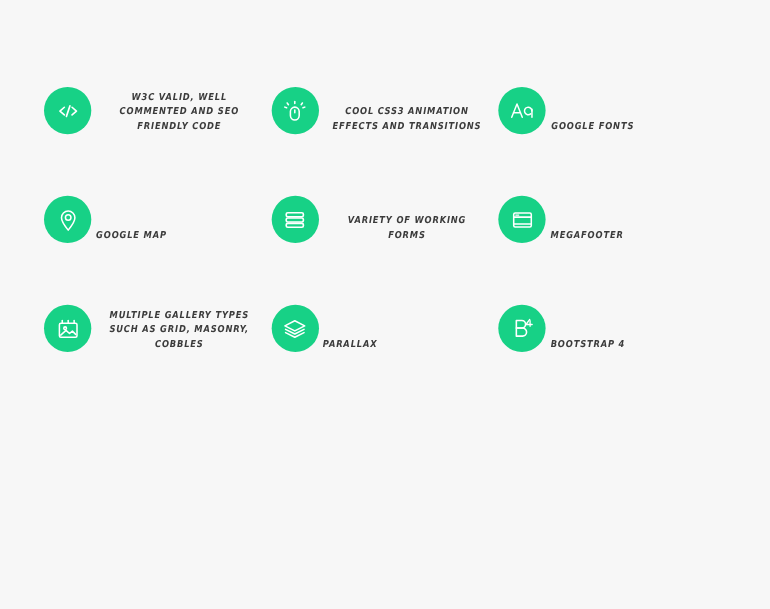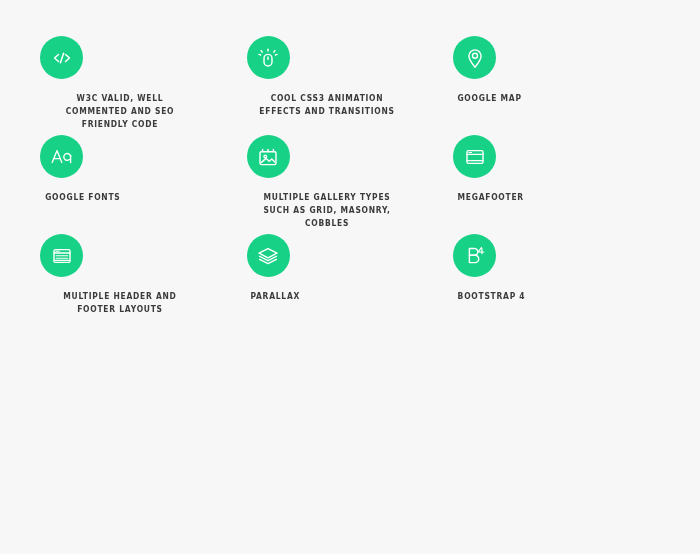--- a/index.html
+++ b/index.html
@@ -22,23 +22,24 @@
     display: grid;
     grid-template-columns: repeat(3, 1fr);
     grid-auto-rows: 99px;
     column-gap: 0px;
     row-gap: 0px;
     align-content: start;
   }
 
   .feature-item {
     display: flex;
-    flex-direction: column;
-    align-items: flex-start;
+    flex-direction: row;
+    align-items: flex-end;
     text-align: center;
+    font-style: italic;
   }
 
   .icon-circle {
     width: 43px;
     height: 43px;
     border-radius: 50%;
     background: #17d186;
     display: flex;
     align-items: center;
     justify-content: center;
@@ -96,90 +97,87 @@
         </svg>
       </span>
     </div>
     <div class="feature-label">Cool CSS3 Animation Effects and Transitions</div>
   </div>
 
 
   <div class="feature-item">
     <div class="icon-circle">
       <span>
-        <svg width="24" height="24" viewBox="0 0 24 24" fill="none" stroke="#ffffff" stroke-width="1.4" stroke-linecap="round" stroke-linejoin="round">
-          <path d="M12 21.2 c0 0 6.1 -7.4 6.1 -11.2 a6.1 6.1 0 1 0 -12.2 0 c0 3.8 6.1 11.2 6.1 11.2 z"></path>
-          <circle cx="12" cy="9.8" r="2.5"></circle>
-        </svg>
-      </span>
-    </div>
-    <div class="feature-label">Google Map</div>
-  </div>
-
-  <div class="feature-item">
-    <div class="icon-circle">
-      <span>
         <svg width="26" height="26" viewBox="0 0 26 26" fill="none" stroke="#ffffff" stroke-width="1.35" stroke-linecap="round" stroke-linejoin="round">
           <polyline points="3.2,18.6 8.0,6.6 12.8,18.6"></polyline>
           <line x1="4.9" y1="14.6" x2="11.1" y2="14.6"></line>
           <path d="M21.6 12.9 a3.4 3.4 0 1 0 -1.2 2.6"></path>
           <line x1="21.6" y1="11.2" x2="21.6" y2="18.6"></line>
         </svg>
       </span>
     </div>
     <div class="feature-label">Google Fonts</div>
   </div>
 
-
+  <div class="feature-item">
+    <div class="icon-circle">
+      <span>
+        <svg width="24" height="24" viewBox="0 0 24 24" fill="none" stroke="#ffffff" stroke-width="1.4" stroke-linecap="round" stroke-linejoin="round">
+          <path d="M12 21.2 c0 0 6.1 -7.4 6.1 -11.2 a6.1 6.1 0 1 0 -12.2 0 c0 3.8 6.1 11.2 6.1 11.2 z"></path>
+          <circle cx="12" cy="9.8" r="2.5"></circle>
+        </svg>
+      </span>
+    </div>
+    <div class="feature-label">Google Map</div>
+  </div>
+
+  <div class="feature-item">
+    <div class="icon-circle">
+      <span>
+        <svg width="24" height="24" viewBox="0 0 24 24" fill="none" stroke="#ffffff" stroke-width="1.5" stroke-linecap="round" stroke-linejoin="round">
+          <rect x="4.2" y="5.4" width="15.6" height="3.6" rx="1.4"></rect>
+          <rect x="4.2" y="10.2" width="15.6" height="3.6" rx="1.4"></rect>
+          <rect x="4.2" y="15.0" width="15.6" height="3.6" rx="1.4"></rect>
+        </svg>
+      </span>
+    </div>
+    <div class="feature-label">Variety of Working Forms</div>
+  </div>
+
+
+  <div class="feature-item">
+    <div class="icon-circle">
+      <span>
+        <svg width="24" height="24" viewBox="0 0 24 24" fill="none" stroke="#ffffff" stroke-width="1.4" stroke-linecap="round" stroke-linejoin="round">
+          <rect x="4.0" y="5.6" width="16.0" height="12.8" rx="1.3"></rect>
+          <line x1="4.0" y1="9.4" x2="20.0" y2="9.4"></line>
+          <line x1="5.9" y1="7.5" x2="8.6" y2="7.5" stroke-width="1.1"></line>
+          <line x1="4.0" y1="15.6" x2="20.0" y2="15.6"></line>
+        </svg>
+      </span>
+    </div>
+    <div class="feature-label">Megafooter</div>
+  </div>
 
   <div class="feature-item">
     <div class="icon-circle">
       <span>
         <svg width="24" height="24" viewBox="0 0 24 24" fill="none" stroke="#ffffff" stroke-width="1.4" stroke-linecap="round" stroke-linejoin="round">
           <line x1="6.6" y1="4.4" x2="6.6" y2="6.6"></line>
           <line x1="12" y1="4.4" x2="12" y2="6.6"></line>
           <line x1="17.4" y1="4.4" x2="17.4" y2="6.6"></line>
           <rect x="4.0" y="6.8" width="16.0" height="12.8" rx="1.4"></rect>
           <circle cx="9.2" cy="11.4" r="1.25"></circle>
           <polyline points="5.2,17.6 10.0,13.4 13.2,16.2 15.8,14.0 18.8,17.0"></polyline>
         </svg>
       </span>
     </div>
     <div class="feature-label">Multiple Gallery Types such as Grid, Masonry, Cobbles</div>
   </div>
 
-  <div class="feature-item">
-    <div class="icon-circle">
-      <span>
-        <svg width="24" height="24" viewBox="0 0 24 24" fill="none" stroke="#ffffff" stroke-width="1.4" stroke-linecap="round" stroke-linejoin="round">
-          <rect x="4.0" y="5.6" width="16.0" height="12.8" rx="1.3"></rect>
-          <line x1="4.0" y1="9.4" x2="20.0" y2="9.4"></line>
-          <line x1="5.9" y1="7.5" x2="8.6" y2="7.5" stroke-width="1.1"></line>
-          <line x1="4.0" y1="15.6" x2="20.0" y2="15.6"></line>
-        </svg>
-      </span>
-    </div>
-    <div class="feature-label">Megafooter</div>
-  </div>
-
-  <div class="feature-item">
-    <div class="icon-circle">
-      <span>
-        <svg width="24" height="24" viewBox="0 0 24 24" fill="none" stroke="#ffffff" stroke-width="1.4" stroke-linecap="round" stroke-linejoin="round">
-          <rect x="4.0" y="5.6" width="16.0" height="12.8" rx="1.3"></rect>
-          <line x1="4.0" y1="9.0" x2="20.0" y2="9.0"></line>
-          <line x1="5.8" y1="7.3" x2="9.2" y2="7.3" stroke-width="1.1"></line>
-          <line x1="6.2" y1="11.8" x2="17.8" y2="11.8" stroke-width="1.1"></line>
-          <line x1="6.2" y1="14.2" x2="17.8" y2="14.2" stroke-width="1.1"></line>
-          <line x1="4.0" y1="16.4" x2="20.0" y2="16.4"></line>
-        </svg>
-      </span>
-    </div>
-    <div class="feature-label">Multiple Header and Footer Layouts</div>
-  </div>
 
   <div class="feature-item">
     <div class="icon-circle">
       <span>
         <svg width="24" height="24" viewBox="0 0 24 24" fill="none" stroke="#ffffff" stroke-width="1.4" stroke-linecap="round" stroke-linejoin="round">
           <polygon points="12,4.6 21.0,9.2 12,13.8 3.0,9.2"></polygon>
           <polyline points="3.6,12.4 12,16.6 20.4,12.4"></polyline>
           <polyline points="3.6,15.4 12,19.6 20.4,15.4"></polyline>
         </svg>
       </span>

